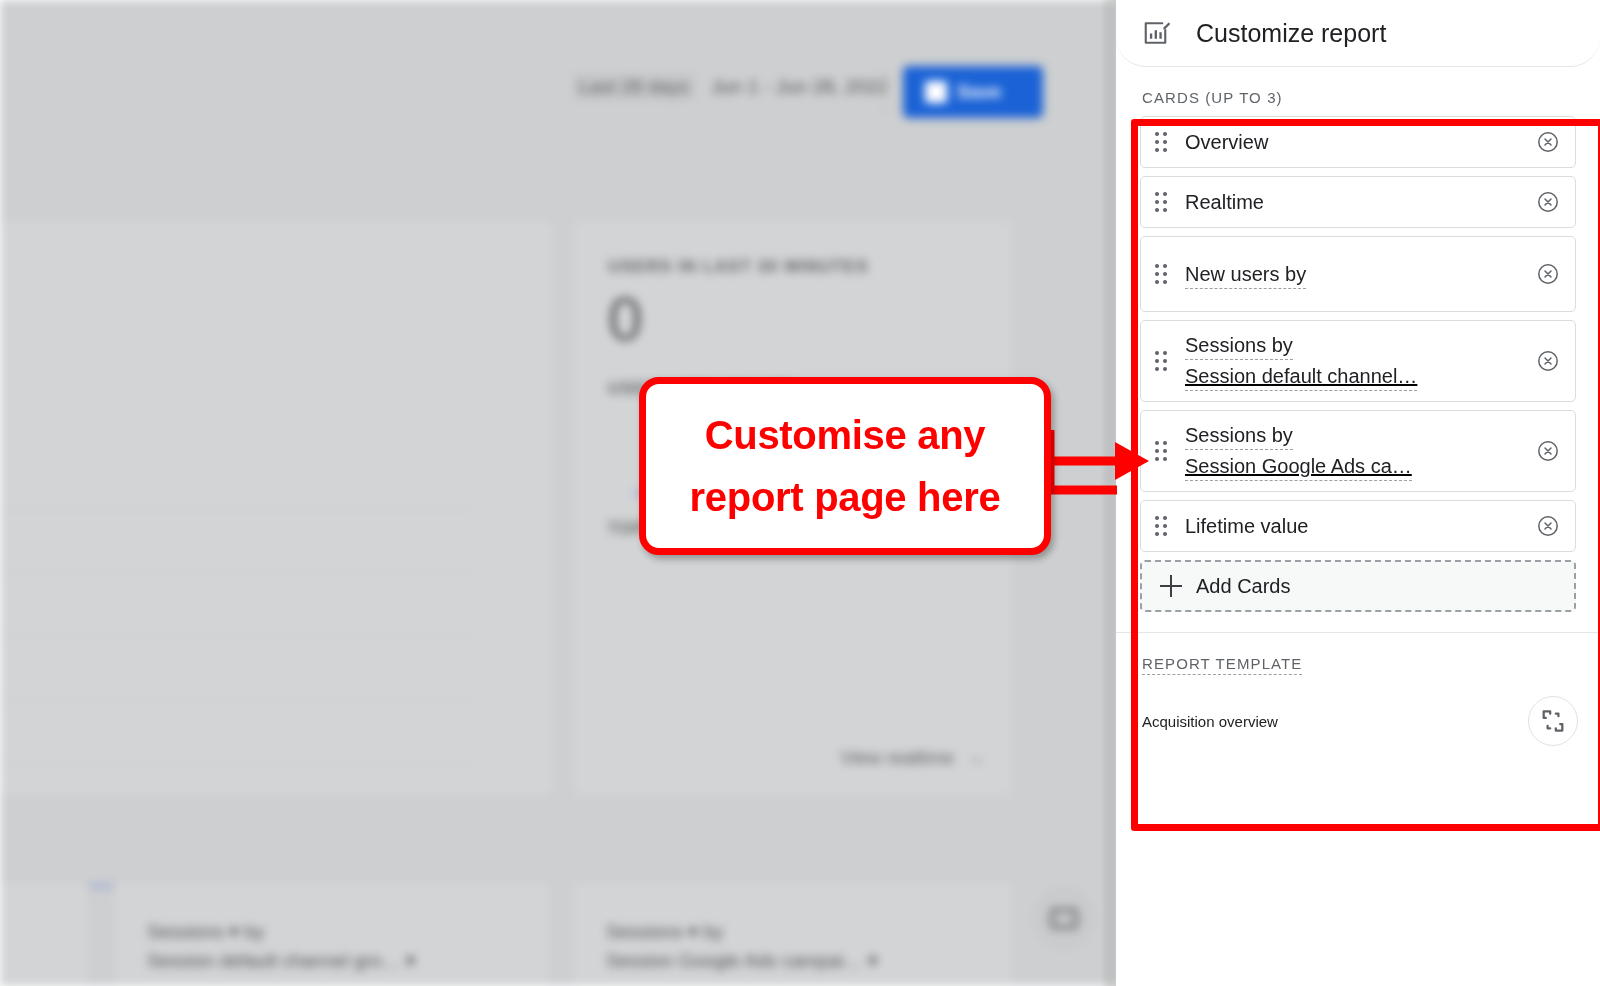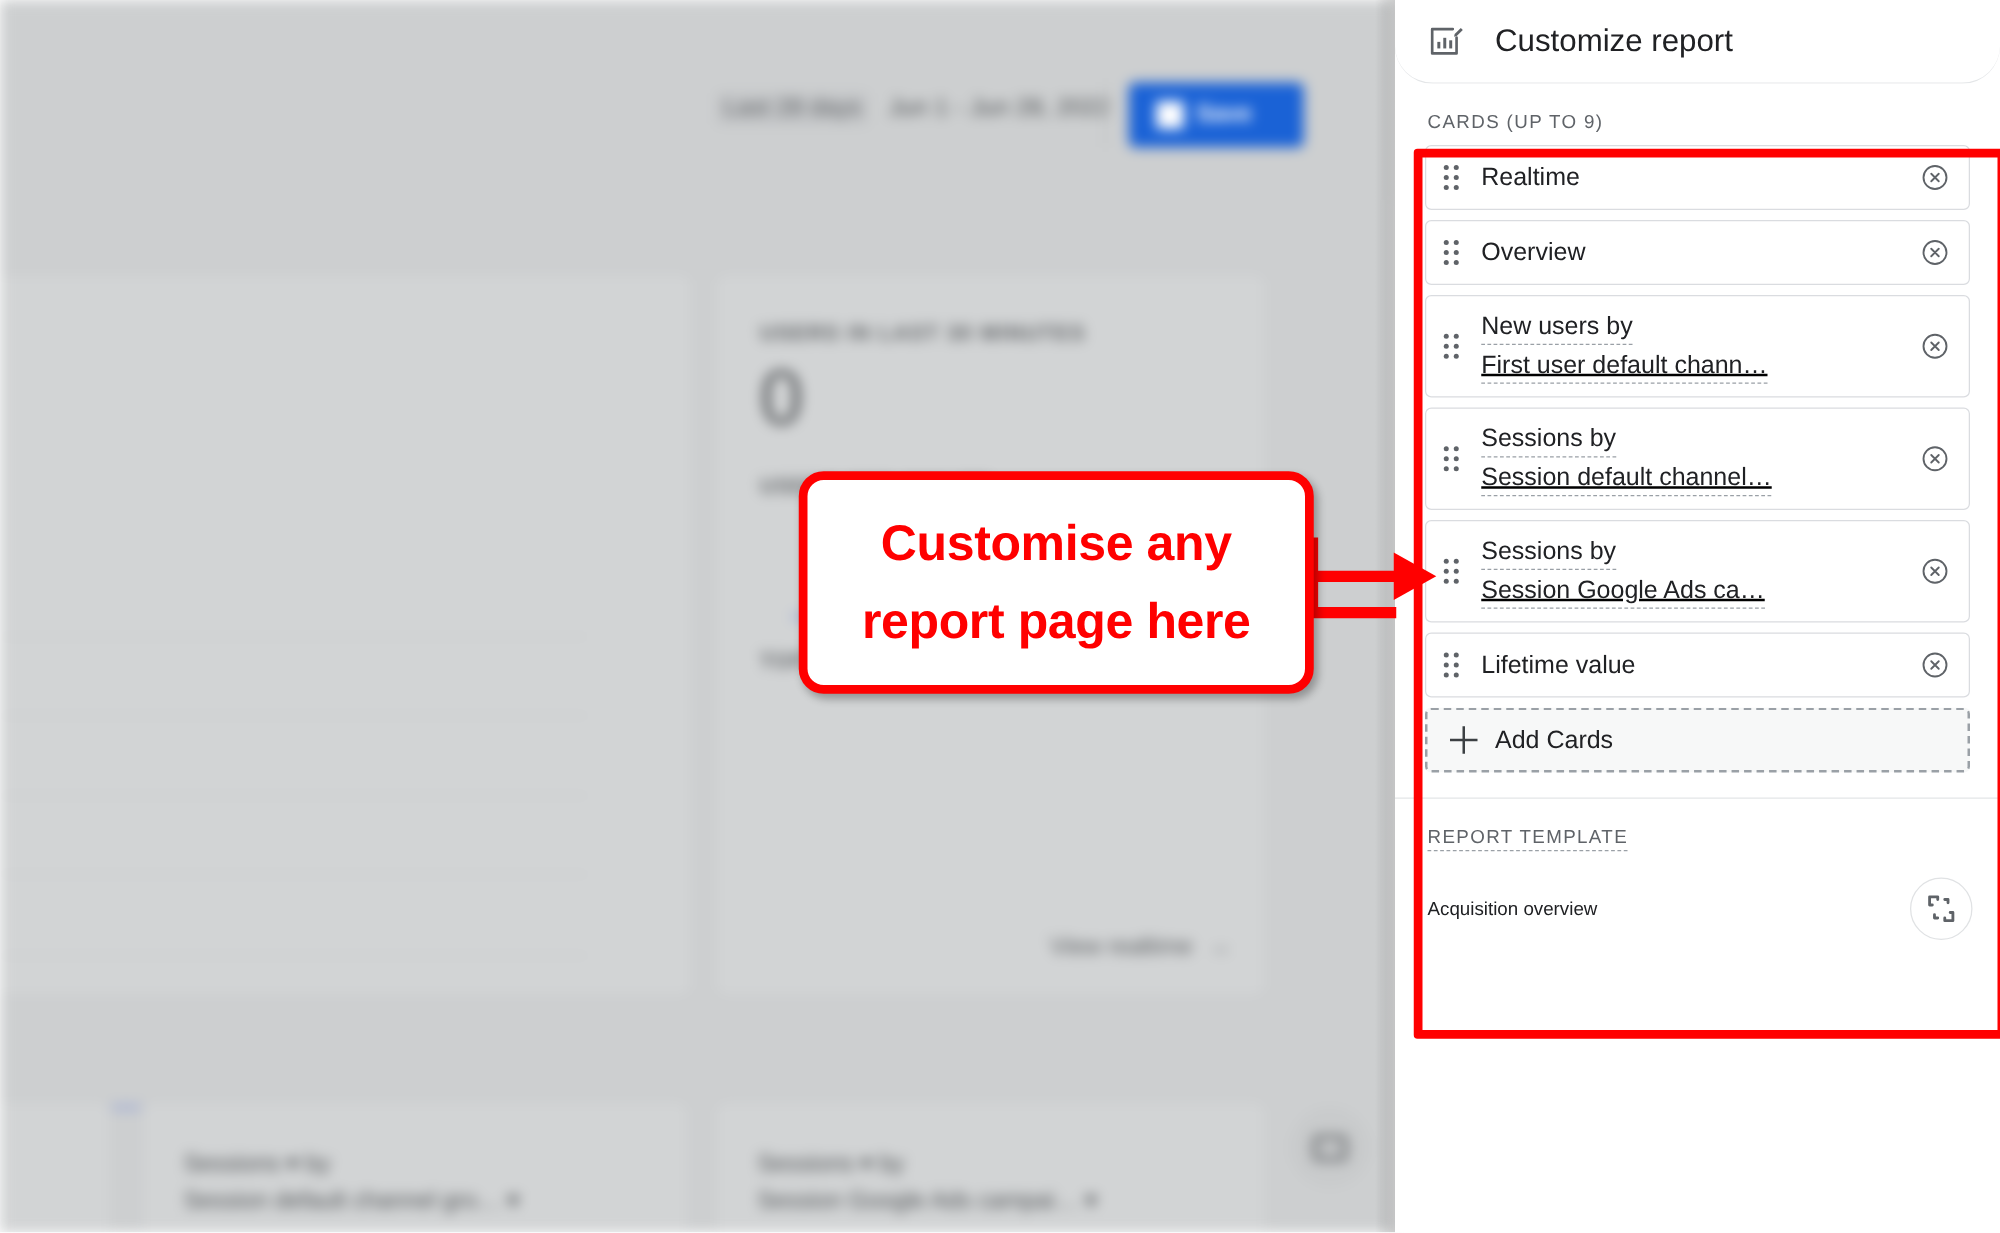--- a/index.html
+++ b/index.html
@@ -449,72 +449,71 @@
           <path d="M3 4.2h13.2M3 4.2v15.6h15.6V9.6" stroke="#5f6368" stroke-width="1.7" stroke-linecap="round" stroke-linejoin="round"></path>
           <rect x="6.3" y="12.4" width="1.9" height="4.2" fill="#5f6368"></rect>
           <rect x="10.1" y="9.8" width="1.9" height="6.8" fill="#5f6368"></rect>
           <rect x="13.9" y="11.4" width="1.9" height="5.2" fill="#5f6368"></rect>
           <path d="M17.4 7.4 21.3 3.5l1.3 1.3-3.9 3.9-1.7.4z" fill="#5f6368"></path>
         </svg>
       </span>
       <span class="panel-header-title">Customize report</span>
     </div>
 
-    <div class="cards-label">CARDS (UP TO 9)</div>
+    <div class="cards-label">CARDS (UP TO 3)</div>
 
     <div class="cards-list">
+
+      <div class="card-item">
+        <span class="drag-handle">
+            <i></i>
+            <i></i>
+            <i></i>
+            <i></i>
+            <i></i>
+            <i></i>
+          </span>
+        <span class="card-label">Overview</span>
+        <button class="remove-btn">
+          <svg width="24" height="24" viewBox="0 0 24 24" fill="none">
+            <circle cx="12" cy="12" r="9.2" stroke="#5f6368" stroke-width="1.5"></circle>
+            <path d="M9 9l6 6M15 9l-6 6" stroke="#5f6368" stroke-width="1.5" stroke-linecap="round"></path>
+          </svg>
+        </button>
+      </div>
 
       <div class="card-item">
         <span class="drag-handle">
             <i></i>
             <i></i>
             <i></i>
             <i></i>
             <i></i>
             <i></i>
           </span>
         <span class="card-label">Realtime</span>
         <button class="remove-btn">
           <svg width="24" height="24" viewBox="0 0 24 24" fill="none">
             <circle cx="12" cy="12" r="9.2" stroke="#5f6368" stroke-width="1.5"></circle>
             <path d="M9 9l6 6M15 9l-6 6" stroke="#5f6368" stroke-width="1.5" stroke-linecap="round"></path>
           </svg>
         </button>
       </div>
 
-      <div class="card-item">
-        <span class="drag-handle">
-            <i></i>
-            <i></i>
-            <i></i>
-            <i></i>
-            <i></i>
-            <i></i>
-          </span>
-        <span class="card-label">Overview</span>
-        <button class="remove-btn">
-          <svg width="24" height="24" viewBox="0 0 24 24" fill="none">
-            <circle cx="12" cy="12" r="9.2" stroke="#5f6368" stroke-width="1.5"></circle>
-            <path d="M9 9l6 6M15 9l-6 6" stroke="#5f6368" stroke-width="1.5" stroke-linecap="round"></path>
-          </svg>
-        </button>
-      </div>
-
       <div class="card-item tall">
         <span class="drag-handle">
             <i></i>
             <i></i>
             <i></i>
             <i></i>
             <i></i>
             <i></i>
           </span>
         <span class="card-label">
           <span class="seg">New users by</span>
-          <span class="seg line2">First user default chann…</span>
         </span>
         <button class="remove-btn">
           <svg width="24" height="24" viewBox="0 0 24 24" fill="none">
             <circle cx="12" cy="12" r="9.2" stroke="#5f6368" stroke-width="1.5"></circle>
             <path d="M9 9l6 6M15 9l-6 6" stroke="#5f6368" stroke-width="1.5" stroke-linecap="round"></path>
           </svg>
         </button>
       </div>
 
       <div class="card-item tall">

